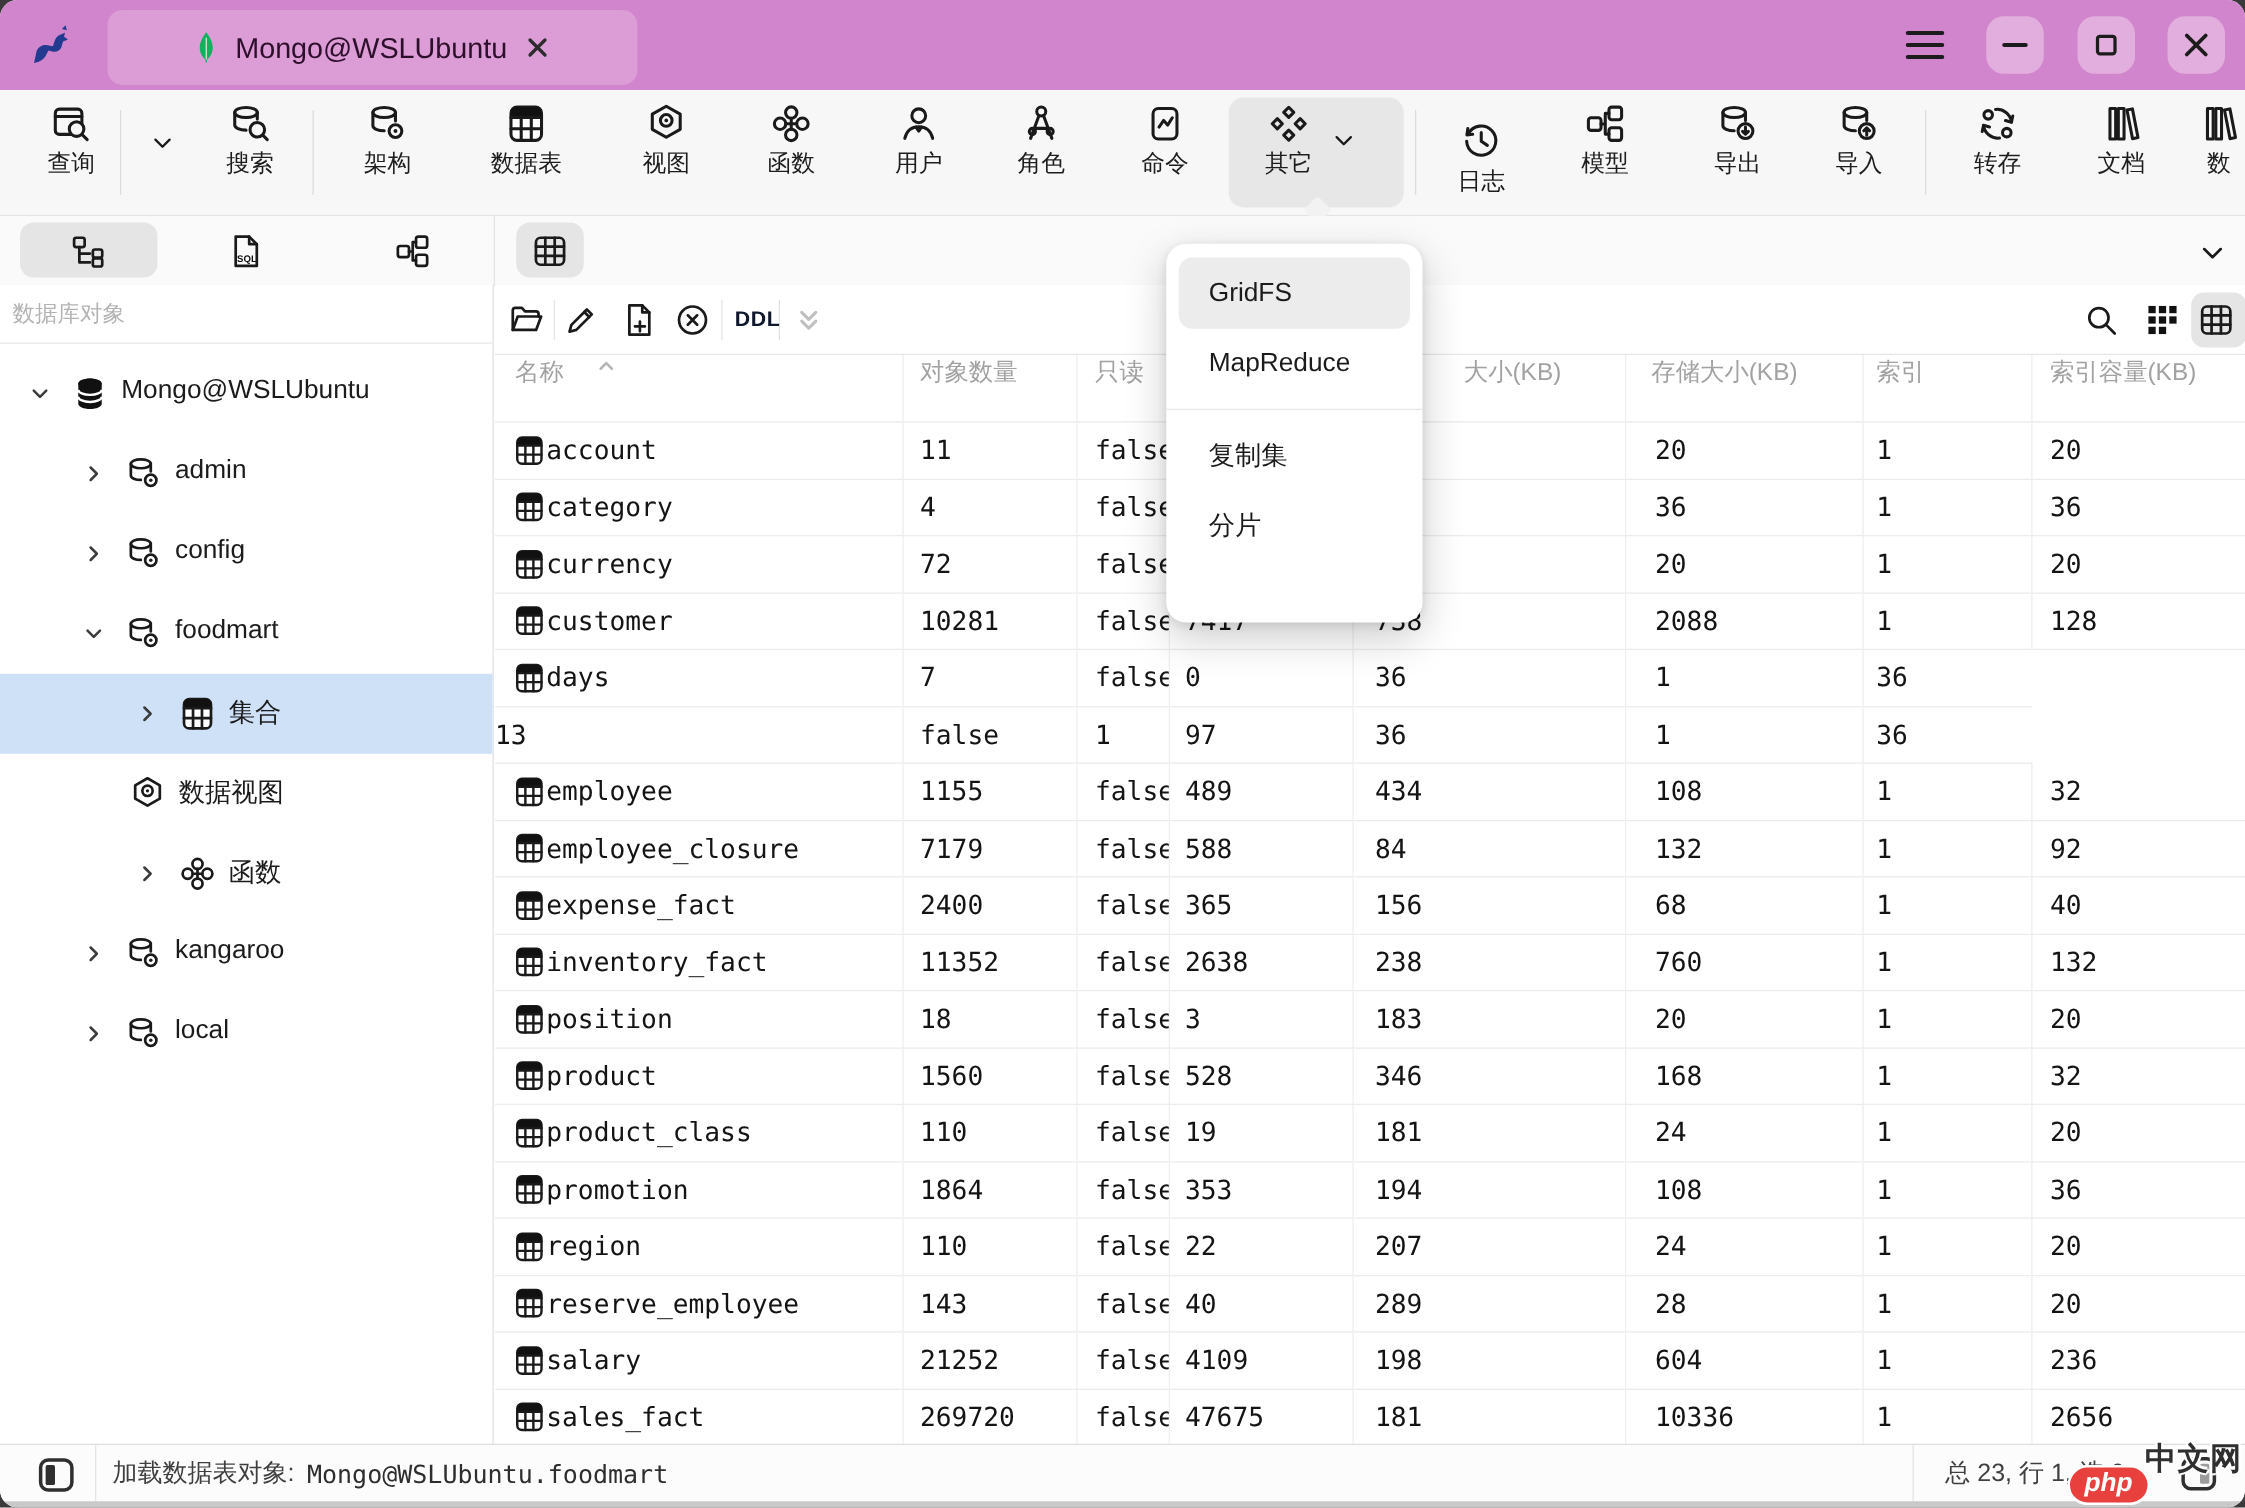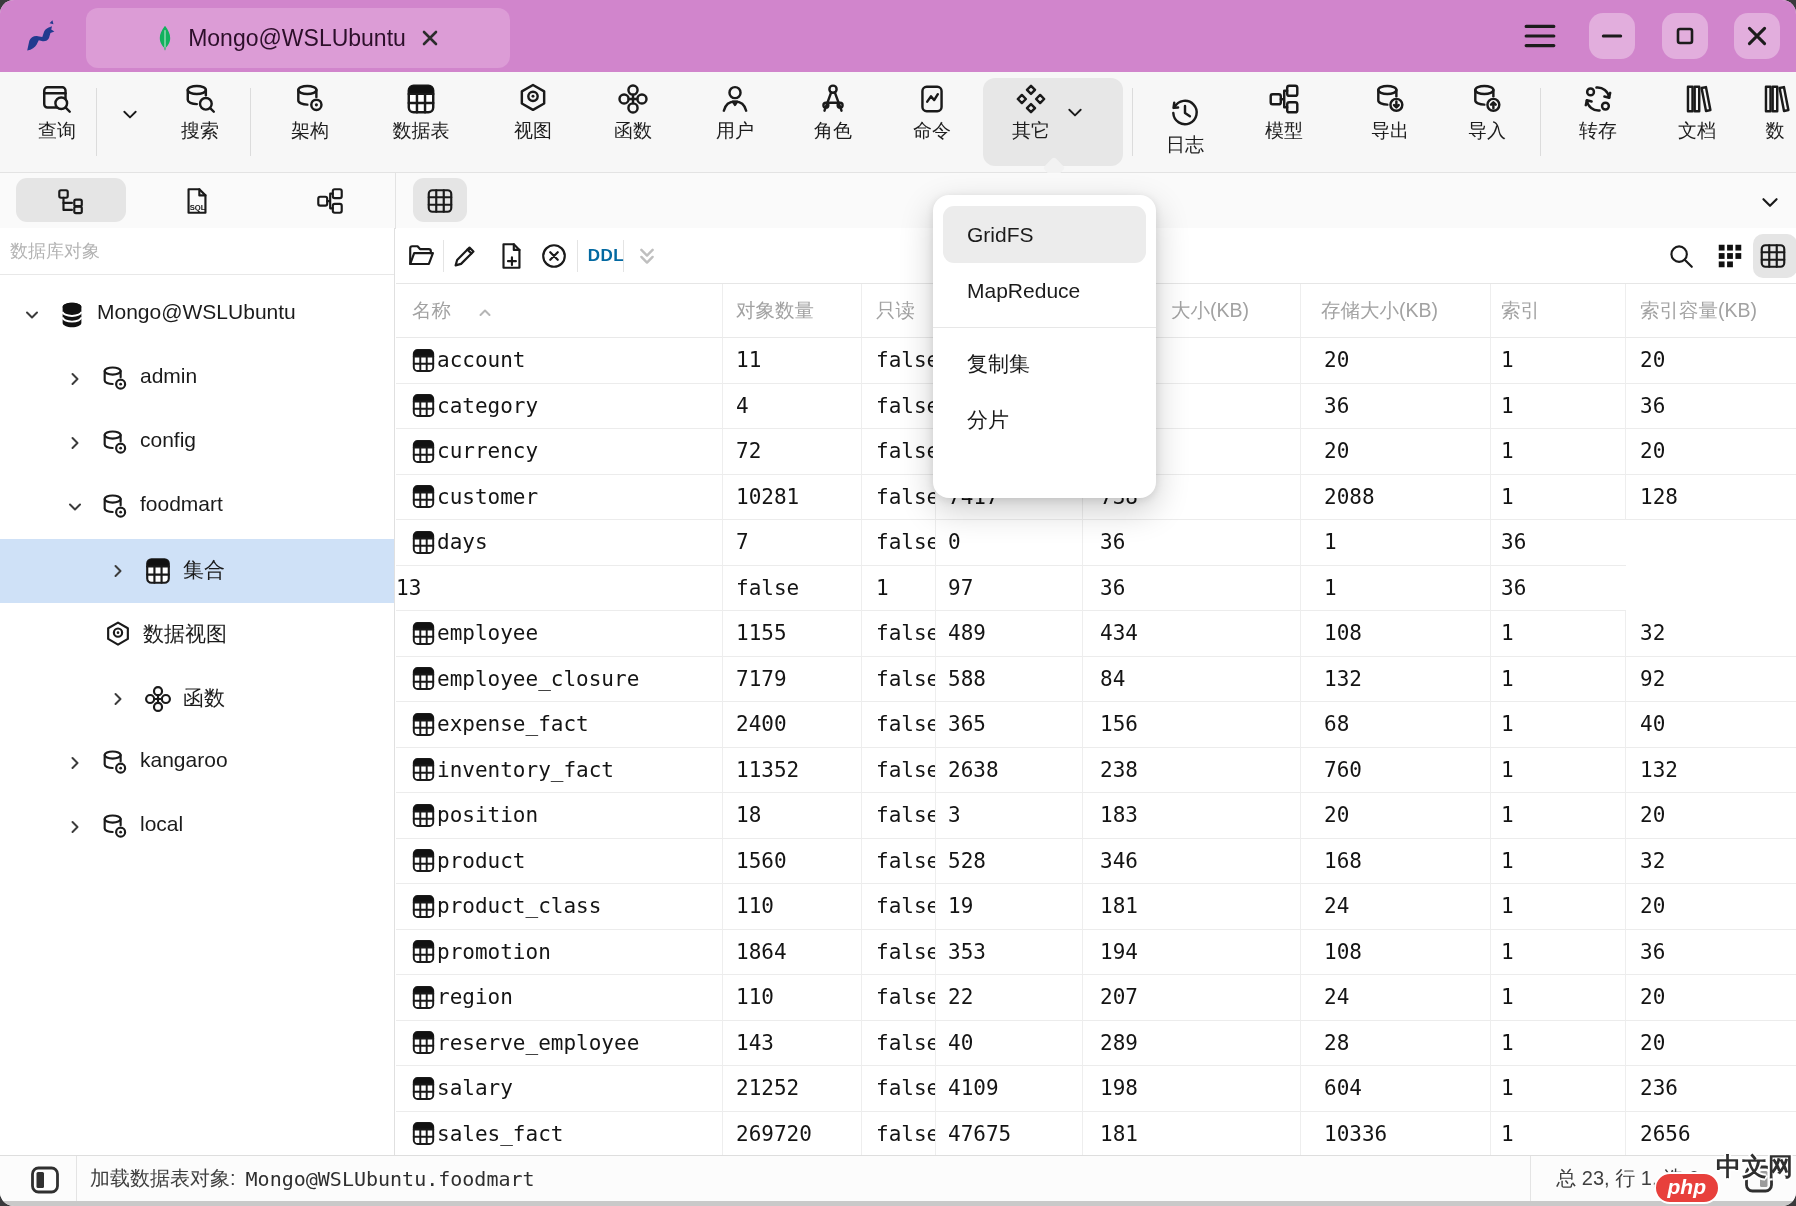--- a/index.html
+++ b/index.html
@@ -44,27 +44,27 @@
   .tree-chev{position:absolute;width:20px;height:20px;top:22px;}
   .tree-ic{position:absolute;width:30px;height:30px;top:17px;}
   .tree-lb{position:absolute;font-size:21px;color:#1b1b1b;top:17px;white-space:nowrap;}
 
   
   #content{position:absolute;left:396px;top:228px;width:1400px;height:927px;background:#fff;}
   #obj-toolbar{position:absolute;left:0;top:0;width:100%;height:56px;border-bottom:1px solid #e6e6e6;box-sizing:border-box;}
   .ot-btn{position:absolute;top:8px;width:40px;height:40px;display:flex;align-items:center;justify-content:center;}
   .ot-btn .ic{width:30px;height:30px;}
   .ot-sep{position:absolute;top:12px;width:1px;height:32px;background:#e4e4e4;}
-  .ot-ddl{font-size:17px;font-weight:700;color:#0369a1;letter-spacing:.5px;padding-left:12px;}
+  .ot-ddl{font-size:17px;font-weight:700;color:#0f172a;letter-spacing:.5px;padding-left:12px;}
   .ot-pill{position:absolute;top:6px;width:44px;height:44px;background:#e5e5e5;border-radius:10px;}
 
   
   #grid-header{position:absolute;left:0;top:56px;width:1401px;height:54px;display:grid;
     grid-template-columns:327px 139px 74px 147px 218px 190px 135px 171px;}
-  #grid-header .hc{border-bottom:1px solid #e9e9e9;border-right:1px solid #eeeeee;display:flex;align-items:center;
+  #grid-header .hc{border-bottom:1px solid #e9e9e9;border-right:1px solid #eeeeee;display:flex;align-items:flex-start;
     font-size:19.5px;color:#a2a2a2;box-sizing:border-box;white-space:nowrap;overflow:hidden;}
   #grid-header .hc:nth-child(1){padding-left:16px;}
   #grid-header .hc:nth-child(2){padding-left:13px;}
   #grid-header .hc:nth-child(3){padding-left:14px;}
   #grid-header .hc:nth-child(5){padding-left:88px;}
   #grid-header .hc:nth-child(6){padding-left:20px;}
   #grid-header .hc:nth-child(7){padding-left:10px;}
   #grid-header .hc:nth-child(8){padding-left:14px;border-right:none;}
   .sort-caret{width:16px;height:16px;margin-left:26px;}
 
@@ -77,21 +77,21 @@
   .g-row .c.name .ric{width:27px;height:29px;flex:0 0 27px;}
   .g-row .c:nth-child(2){padding-left:13px;}
   .g-row .c:nth-child(3){padding-left:14px;}
   .g-row .c:nth-child(4){padding-left:12px;}
   .g-row .c:nth-child(5){padding-left:17px;}
   .g-row .c:nth-child(6){padding-left:23px;}
   .g-row .c:nth-child(7){padding-left:10px;}
   .g-row .c:nth-child(8){padding-left:14px;}
 
   
-  #dropdown{position:absolute;left:933px;top:195px;width:223px;height:303px;background:#fff;border-radius:16px;
+  #dropdown{position:absolute;left:933px;top:195px;width:205px;height:303px;background:#fff;border-radius:16px;
     box-shadow:0 12px 34px rgba(0,0,0,.20),0 2px 8px rgba(0,0,0,.10);z-index:40;padding-top:11px;box-sizing:border-box;}
   .dd-item{height:56px;display:flex;align-items:center;padding-left:34px;font-size:21px;color:#1b1b1b;box-sizing:border-box;}
   .dd-item.hl{background:#ececec;border-radius:11px;margin:0 10px;padding-left:24px;height:57px;}
   .dd-sep{height:1px;background:#e7e7e7;margin:8px 0;}
 
   
   #statusbar{position:absolute;left:0;top:1155px;width:1796px;height:46px;background:#fcfcfc;border-top:1px solid #dedede;box-sizing:border-box;}
   #sb-toggle-l{position:absolute;left:26px;top:8px;width:38px;height:32px;}
   #statusbar .vdiv{position:absolute;top:0;width:1px;height:45px;background:#e4e4e4;}
   #sb-text{position:absolute;left:90px;top:0;height:45px;display:flex;align-items:center;gap:10px;}

